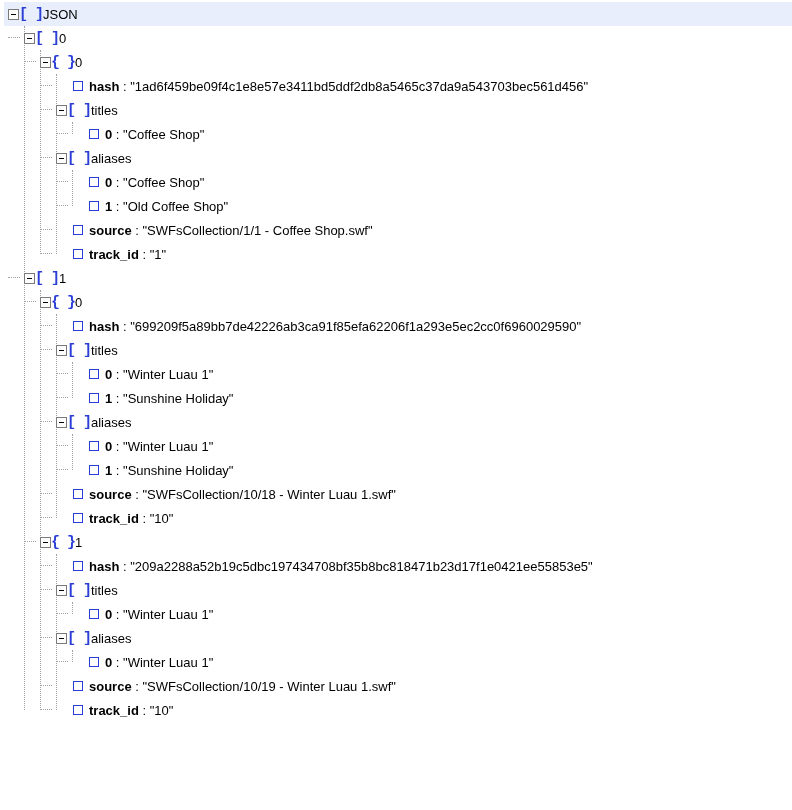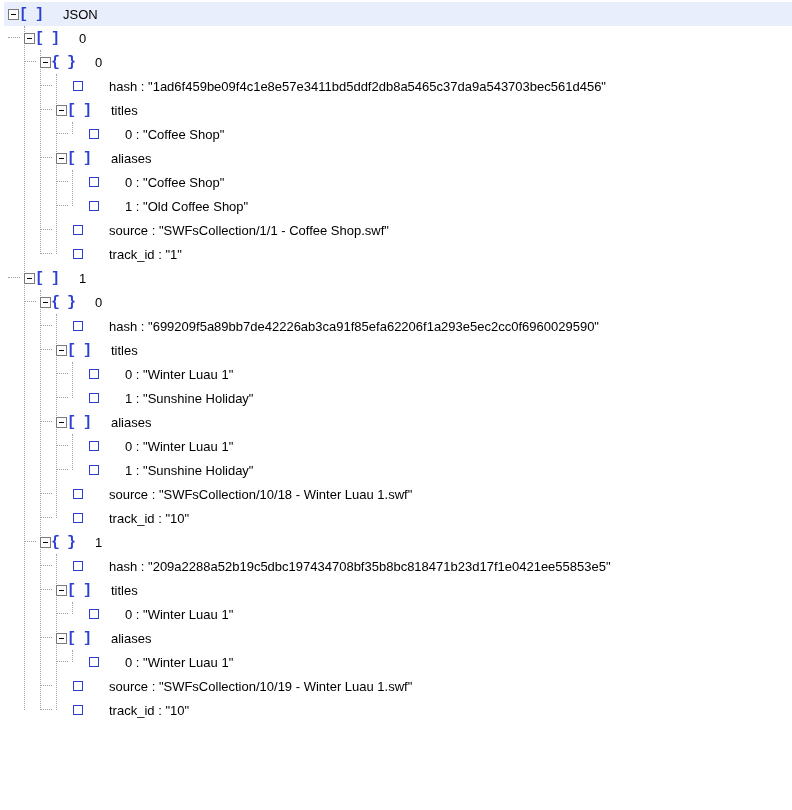--- a/index.html
+++ b/index.html
@@ -81,22 +81,22 @@
   }
   .icon.array { color: #2a3fd6; }
   .icon.object { color: #2a3fd6; }
   .icon.leaf {
     width: 10px; height: 10px;
     border: 1.5px solid #2a3fd6;
     background: #fff;
     margin-right: 6px;
     margin-left: 2px;
   }
-  .label { color: #000; padding-left: 20px; }
-  .label .key { color: #000; }
+  .label { color: #000; }
+  .label .key { color: #000; font-weight: bold; }
   .label .sep { color: #000; }
   .label .val { color: #000; }
 </style>
 </head>
 <body>
 
 <div class="tree">
 
   <div class="node">
     <div class="row selected">

